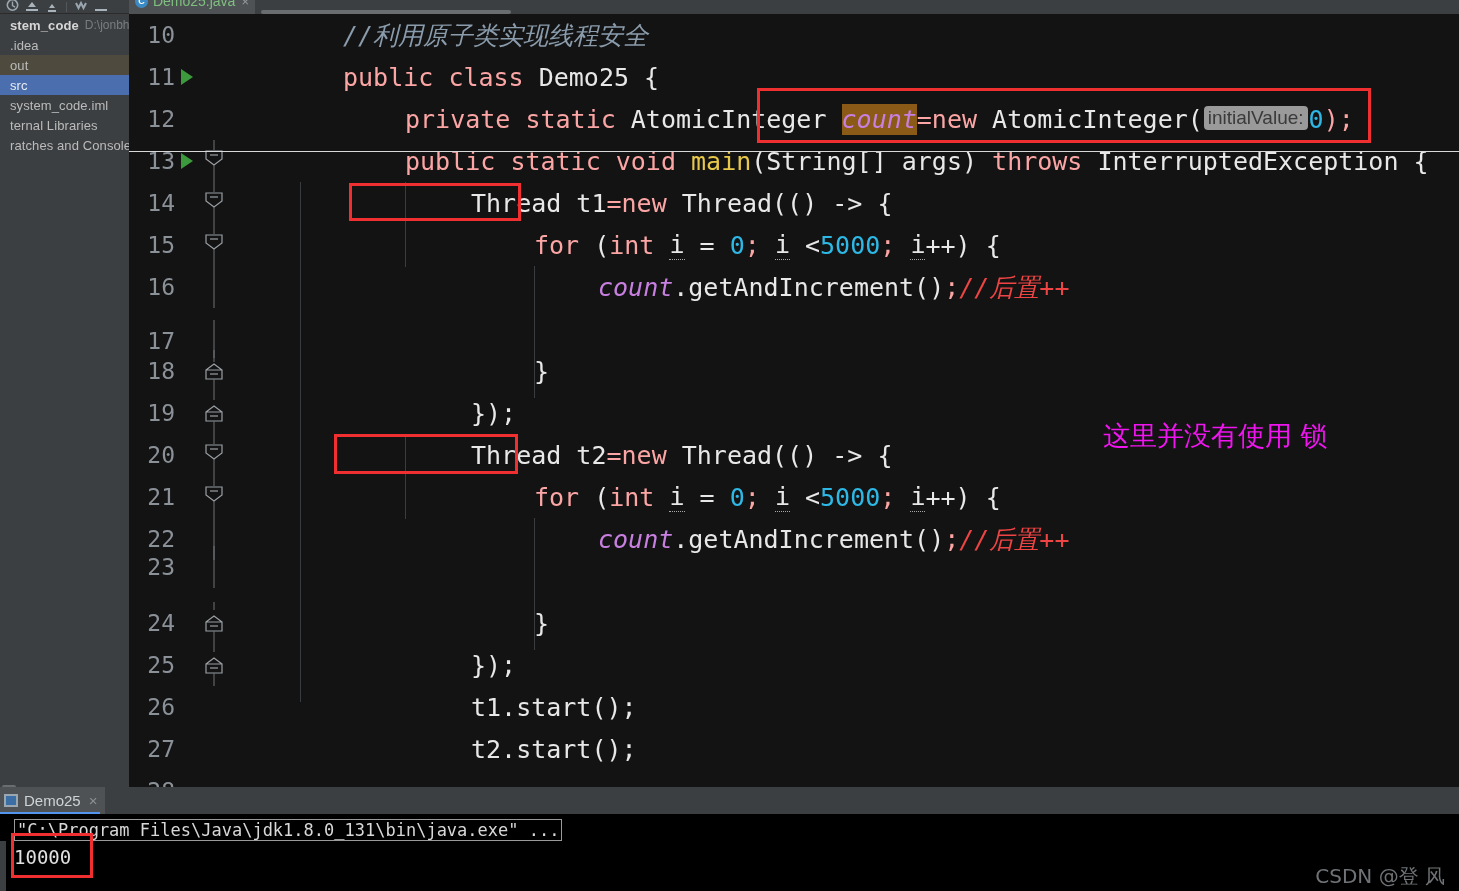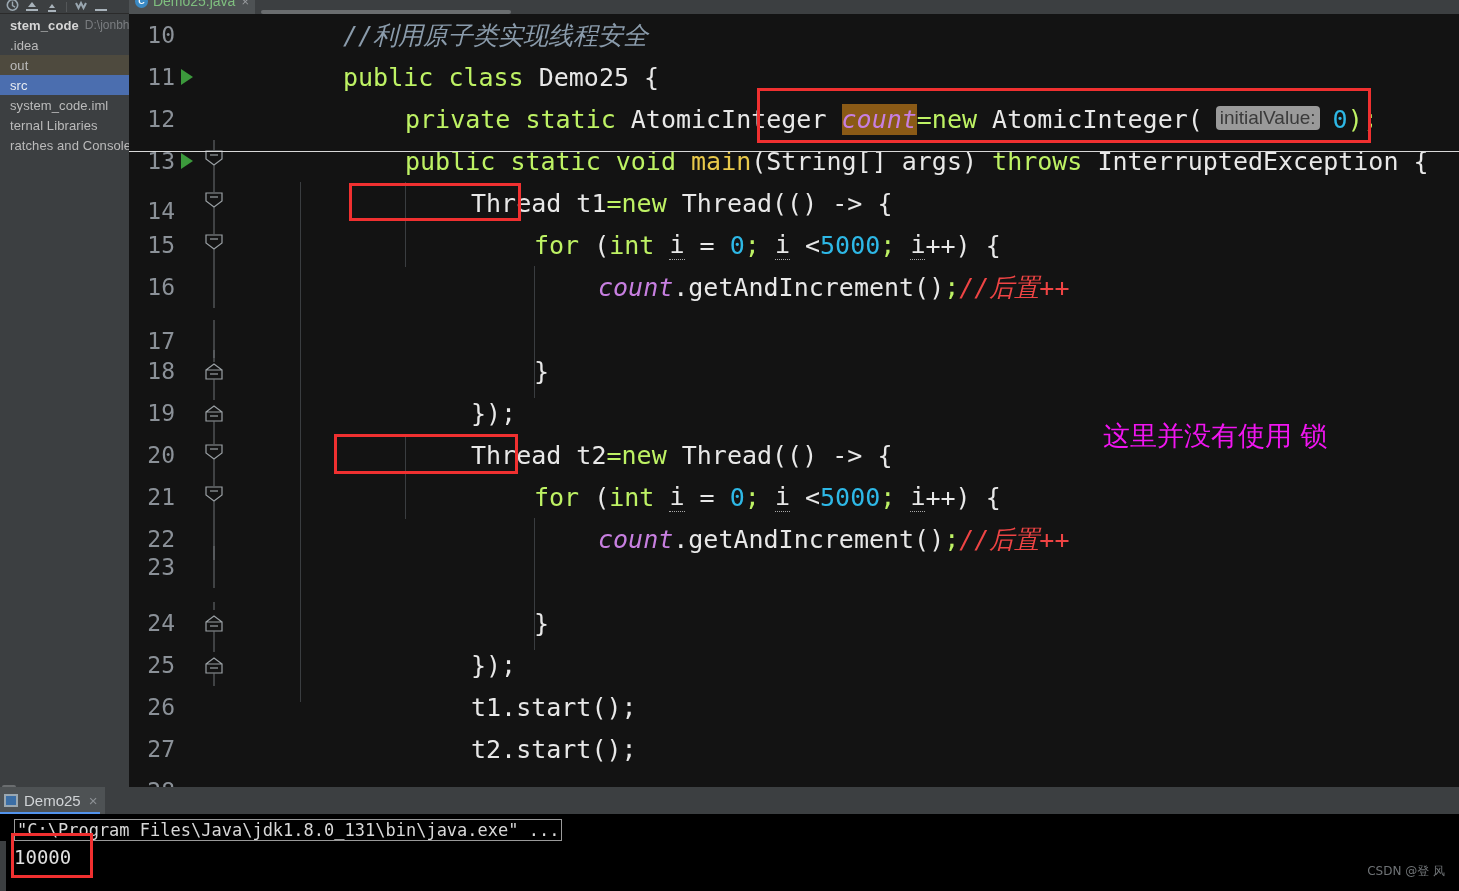--- a/index.html
+++ b/index.html
@@ -132,34 +132,34 @@
     width: 1220px; height: 773px;
   }
   .cline {
     position: absolute; left: 0; height: 42px;
     display: flex; align-items: center;
     font-family: "DejaVu Sans Mono", monospace;
     font-size: 25px;
     white-space: pre;
     color: #e8e8e8;
   }
-  .kw   { color: #bef264; }
+  .kw   { color: #fca5a5; }
   .num  { color: #2eb8e6; }
   .cmt  { color: #8a9bab; font-style: italic; }
   .cmt2 { color: #ef4444; font-style: italic; }
   .fld  { color: #c77fe0; font-style: italic; }
   .mth  { color: #e8c84a; }
   .plain{ color: #e8e8e8; }
   .ul   { border-bottom: 1px dotted #a8a8a8; }
   .sel-count { background: #8a5a16; color: #c77fe0; font-style: italic; padding: 1px 0; }
   .hint {
     background: #9a9a9a; color: #3a3a3a;
     font-family: "Liberation Sans", sans-serif;
     font-size: 19px; border-radius: 4px;
-    padding: 1px 4px; margin: 0 13px;
+    padding: 1px 4px; margin: 0 1px;
     position: relative; top: -1px;
   }
 
   
   .iguide {
     position: absolute; width: 1px; background: #3a3d40;
   }
 
   
   #sep-line {
@@ -219,21 +219,21 @@
     position: absolute; left: 14px; top: 5px;
     color: #d8d8d8; font-size: 17px; white-space: nowrap;
     border: 1px solid #9a9a9a; padding: 0 2px;
   }
   #outval {
     position: absolute; left: 14px; top: 32px;
     color: #e0e0e0; font-size: 19px;
   }
   #watermark {
     position: absolute; right: 14px; top: 863px;
-    color: #6f7376; font-size: 12px;
+    color: #6f7376; font-size: 20px;
     font-family: "DejaVu Sans", sans-serif;
   }
   #run-leftstrip {
     position: absolute; left: 0; top: 27px; width: 6px; height: 77px;
     background: #3c3f41;
   }
   #hscroll-editor {
     position: absolute; left: 132px; top: 10px;
     width: 250px; height: 4px; background: #6a6d6f; border-radius: 2px;
   }
@@ -357,21 +357,21 @@
           <span class="gfold">
             <svg width="22" height="42" viewBox="0 0 22 42">
               <line x1="11" y1="0" x2="11" y2="10" stroke="#6e7277" stroke-width="1"></line>
               <path d="M3 11 h16 v8 l-8 6 l-8 -6 z" fill="none" stroke="#9aa0a4" stroke-width="1.2"></path>
               <line x1="7" y1="15" x2="15" y2="15" stroke="#9aa0a4" stroke-width="1.2"></line>
               <line x1="11" y1="25" x2="11" y2="42" stroke="#6e7277" stroke-width="1"></line>
             </svg>
           </span>
         </div>
 
-      <div class="gline" style="top:168px;align-items:flex-end;">
+      <div class="gline" style="top:168px;">
           <span class="gnum">14</span>
           <span class="grun"></span>
           <span class="gfold">
             <svg width="22" height="42" viewBox="0 0 22 42">
               <line x1="11" y1="0" x2="11" y2="10" stroke="#6e7277" stroke-width="1"></line>
               <path d="M3 11 h16 v8 l-8 6 l-8 -6 z" fill="none" stroke="#9aa0a4" stroke-width="1.2"></path>
               <line x1="7" y1="15" x2="15" y2="15" stroke="#9aa0a4" stroke-width="1.2"></line>
               <line x1="11" y1="25" x2="11" y2="42" stroke="#6e7277" stroke-width="1"></line>
             </svg>
           </span>

